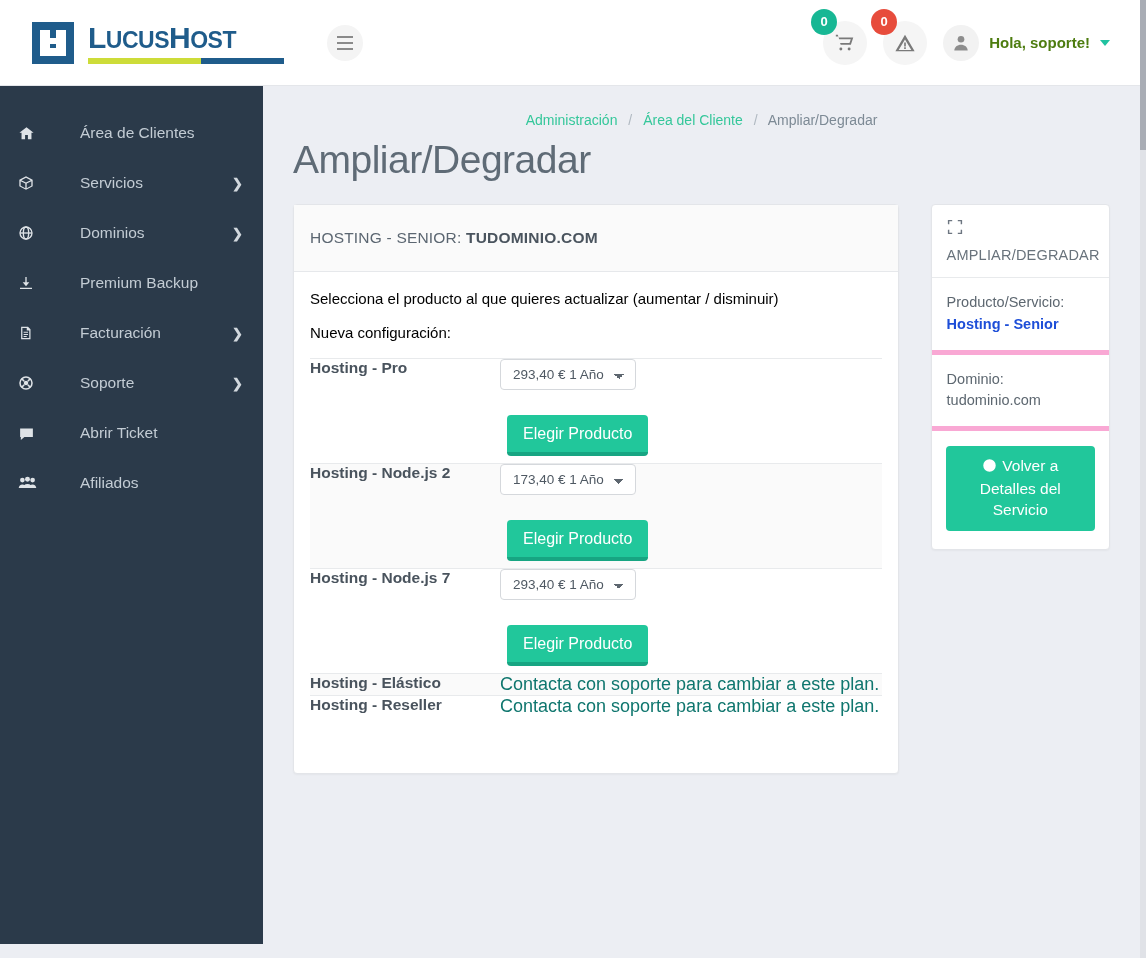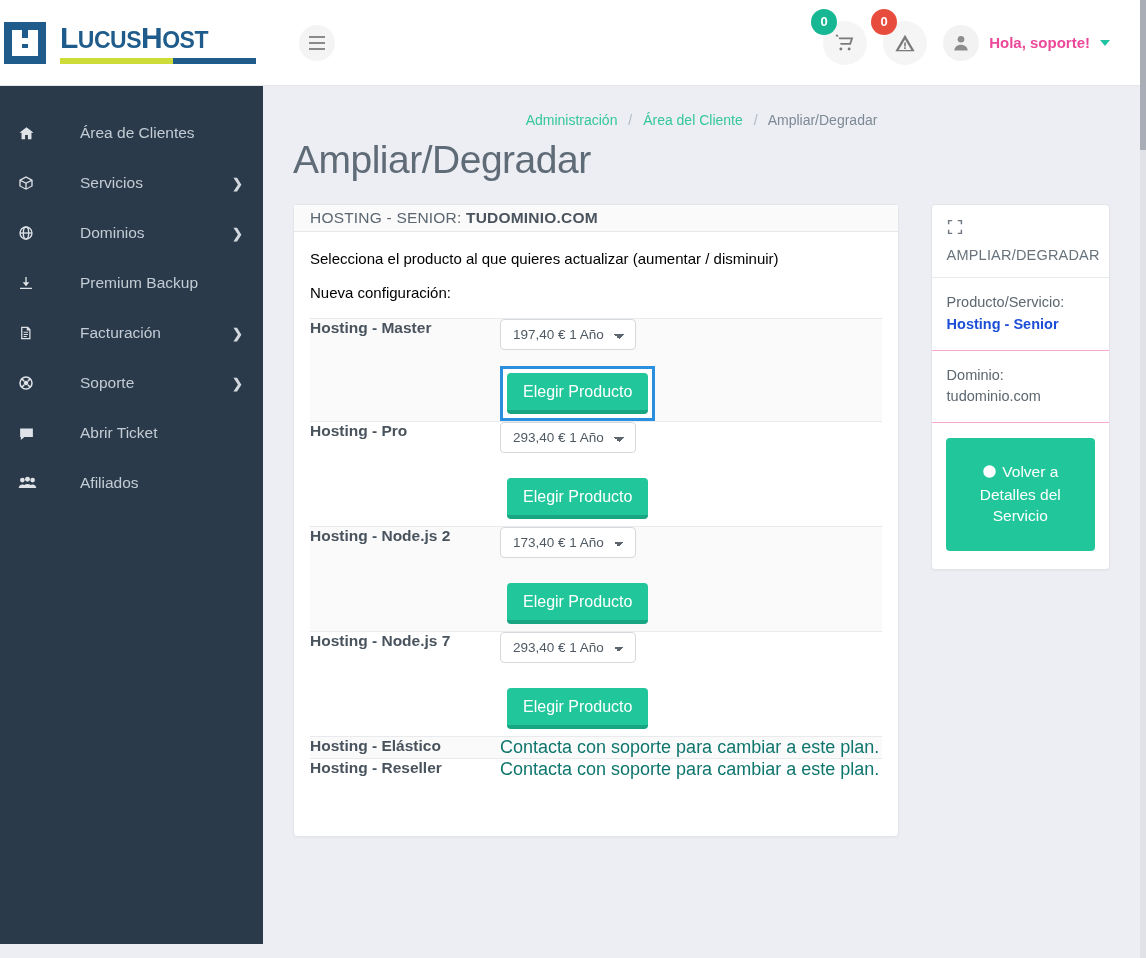--- a/index.html
+++ b/index.html
@@ -12,21 +12,21 @@
   #app { position: relative; width: 1146px; height: 958px; }
 
   
   .topbar {
     position: absolute; top: 0; left: 0;
     width: 1140px; height: 86px;
     background: #ffffff;
     border-bottom: 1px solid #e4e6ea;
     display: flex; align-items: center;
   }
-  .logo-wrap { display: flex; align-items: center; margin-left: 4px; }
+  .logo-wrap { display: flex; align-items: center; margin-left: 32px; }
   .logo-mark {
     width: 42px; height: 42px;
     border: 4px solid #1f5c8b;
     background: #1f5c8b;
     position: relative;
     display: block;
   }
   .logo-mark::before {
     content: ""; position: absolute;
     left: 4px; top: 4px; width: 10px; height: 26px;
@@ -81,21 +81,21 @@
   }
   .badge.cart { background: #17b794; }
   .badge.warn { background: #e74c3c; }
   .ico-svg { fill: #7a7a7a; }
 
   .user-area { display: flex; align-items: center; gap: 10px; cursor: pointer; }
   .avatar {
     width: 36px; height: 36px; border-radius: 50%; background: #f2f2f2;
     display: flex; align-items: center; justify-content: center;
   }
-  .greet { color: #ec4899; font-weight: bold; font-size: 15px; }
+  .greet { color: #4d7c0f; font-weight: bold; font-size: 15px; }
   .caret {
     width: 0; height: 0;
     border-left: 5px solid transparent; border-right: 5px solid transparent;
     border-top: 6px solid #21c2a0;
   }
 
   
   .sidebar {
     position: absolute; top: 86px; left: 0;
     width: 263px; height: 858px;
@@ -133,21 +133,21 @@
 
   .content-row { display: flex; align-items: flex-start; gap: 32px; }
 
   .card {
     width: 628px; background: #fff;
     border: 1px solid #e3e5e9; border-radius: 4px;
     box-shadow: 0 1px 2px rgba(0,0,0,0.04);
   }
   .card-header {
     background: #fafafa; border-bottom: 1px solid #e6e8eb;
-    padding: 4px 16px; font-size: 15.5px; color: #5b6671;
+    padding: 24px 16px; font-size: 15.5px; color: #5b6671;
     letter-spacing: 0.2px;
   }
   .card-header b { color: #4a545e; }
   .card-body { padding: 18px 16px 8px 16px; }
   .lead { font-size: 15px; color: #000000; margin-bottom: 17px; }
 
   table.upgrade { width: 100%; border-collapse: collapse; }
   table.upgrade tr.prod-row > td { border-top: 1px solid #e8eaec; padding: 0; }
   table.upgrade td.name-cell {
     width: 190px; vertical-align: top;
@@ -202,29 +202,29 @@
     overflow: hidden;
   }
   .sp-head {
     padding: 14px 15px 14px 15px;
     border-bottom: 1px solid #e8eaec;
   }
   .sp-head .sp-title {
     font-size: 14.5px; color: #69737c; margin-top: 8px; letter-spacing: 0.2px;
   }
   .expand-icon { display: block; }
-  .sp-sec { padding: 14px 15px; border-bottom: 1px solid #f9a8d4; font-size: 14.5px; color: #5d6770; line-height: 1.5; }
+  .sp-sec { padding: 14px 15px; border-bottom: 5px solid #f9a8d4; font-size: 14.5px; color: #5d6770; line-height: 1.5; }
   .sp-sec b { color: #1d4ed8; }
   .sp-foot { padding: 15px 14px 18px 14px; }
   .btn-back {
     display: block; width: 100%;
     background: #21c79b; border: none; border-radius: 4px;
     color: #fff; font-size: 15.5px; line-height: 1.35;
     font-family: "Liberation Sans", sans-serif;
-    padding: 24px 8px; cursor: pointer; text-align: center;
+    padding: 10px 8px; cursor: pointer; text-align: center;
   }
   .back-arrow {
     display: inline-block; vertical-align: -2px; margin-right: 5px;
   }
 
   
   .scroll-strip {
     position: absolute; top: 0; right: 0;
     width: 6px; height: 958px; background: #e0e2e7;
   }
@@ -406,33 +406,20 @@
           <span>HOSTING - SENIOR: </span><b>TUDOMINIO.COM</b>
         </div>
 
         <div class="card-body">
           <div class="lead">Selecciona el producto al que quieres actualizar (aumentar / disminuir)</div>
           <div class="lead">Nueva configuración:</div>
 
           <table class="upgrade">
             <tbody>
 
-              <tr class="prod-row odd">
-                <td class="name-cell">Hosting - Master</td>
-                <td class="ctrl-cell">
-                  <select class="cycle">
-                    <option>197,40 € 1 Año</option>
-                  </select>
-                  <div>
-                    <span class="btn-wrap-focus">
-                      <button class="btn-green">Elegir Producto</button>
-                    </span>
-                  </div>
-                </td>
-              </tr>
 
               <tr class="prod-row">
                 <td class="name-cell">Hosting - Pro</td>
                 <td class="ctrl-cell">
                   <select class="cycle">
                     <option>293,40 € 1 Año</option>
                   </select>
                   <div>
                     <span class="btn-wrap-plain">
                       <button class="btn-green">Elegir Producto</button>

